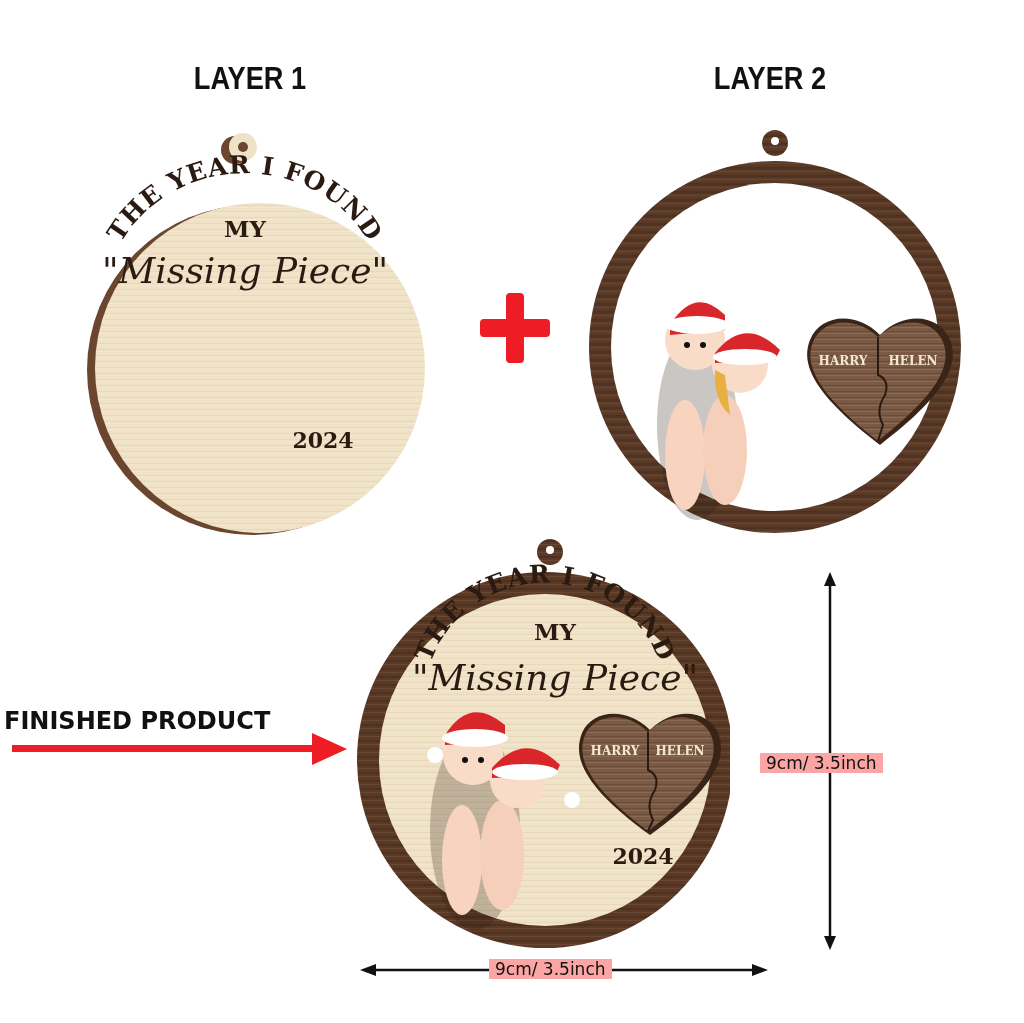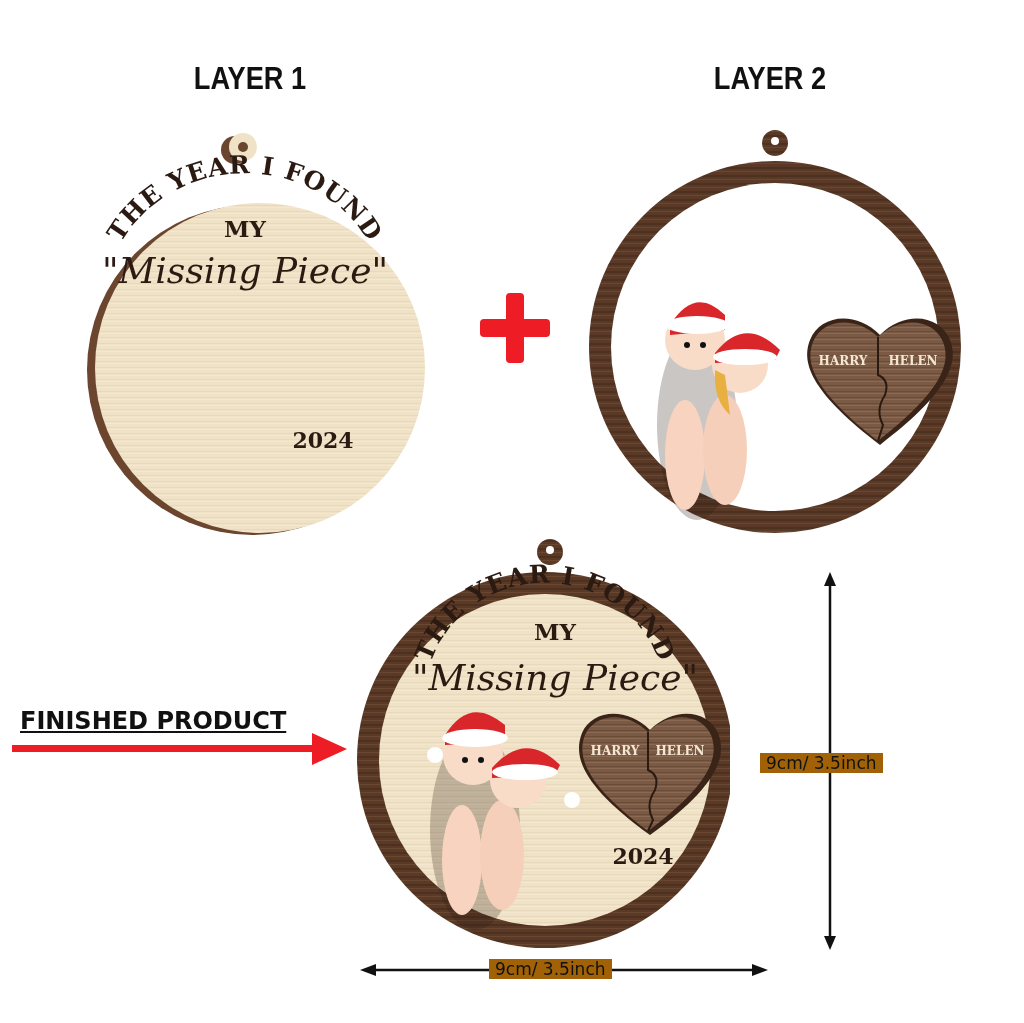--- a/index.html
+++ b/index.html
@@ -1,20 +1,20 @@
 <!DOCTYPE html>
 <html><head>
 <meta charset="utf-8">
 <style>
   html, body { margin:0; padding:0; background:#ffffff; }
   body { width:1024px; height:1023px; position:relative; overflow:hidden; font-family:"Liberation Sans", sans-serif; }
   .abs { position:absolute; }
   .layer-title { font-family:"Liberation Sans", sans-serif; font-weight:bold; font-size:32px; color:#111; letter-spacing:0px; transform:scaleX(0.85); transform-origin:center; }
   .finished { font-family:"DejaVu Sans", sans-serif; font-weight:bold; font-size:24px; color:#111; }
-  .dim { font-family:"DejaVu Sans", sans-serif; font-size:17px; color:#111; background:#a16207; padding:0 6px; }
+  .dim { font-family:"DejaVu Sans", sans-serif; font-size:17px; color:#111; background:#fca5a5; padding:0 6px; }
   svg text { font-family:"DejaVu Serif", serif; }
 </style>
 </head>
 <body>
 
 <div class="abs layer-title" style="left:150px;top:60px;width:200px;text-align:center;">LAYER 1</div>
 <div class="abs layer-title" style="left:670px;top:60px;width:200px;text-align:center;">LAYER 2</div>
 
 <div class="abs" style="left:85px;top:125px;width:350px;height:415px;">
   <svg width="350" height="415" viewBox="0 0 350 415">
@@ -88,21 +88,21 @@
     <g>
       <path d="M 295 320 C 230 270 215 240 225 215 C 235 190 270 185 295 210 C 320 185 355 190 365 215 C 375 240 360 270 295 320 Z" fill="#3a2418"></path>
       <path d="M 293 316 C 232 268 219 240 228 217 C 237 194 270 190 293 212 C 316 190 349 194 358 217 C 367 240 354 268 293 316 Z" fill="url(#grainH)"></path>
       <path d="M 293 212 L 293 250 Q 305 255 300 270 Q 290 285 298 300 L 293 316" stroke="#2a1a12" stroke-width="2" fill="none"></path>
       <text x="258" y="240" font-size="12" font-weight="bold" fill="#f3e6d2" text-anchor="middle">HARRY</text>
       <text x="328" y="240" font-size="12" font-weight="bold" fill="#f3e6d2" text-anchor="middle">HELEN</text>
     </g>
   </svg>
 </div>
 
-<div class="abs finished" style="left:20px;top:707px;text-decoration:underline;">FINISHED PRODUCT</div>
+<div class="abs finished" style="left:4px;top:707px;">FINISHED PRODUCT</div>
 <div class="abs" style="left:12px;top:733px;width:335px;height:32px;">
   <svg width="335" height="32" viewBox="0 0 335 32">
     <rect x="0" y="12" width="305" height="7" fill="#ee1c25"></rect>
     <polygon points="300,0 335,16 300,32" fill="#ee1c25"></polygon>
   </svg>
 </div>
 
 <div class="abs" style="left:350px;top:530px;width:380px;height:420px;">
   <svg width="380" height="420" viewBox="0 0 380 420">
     <defs>

